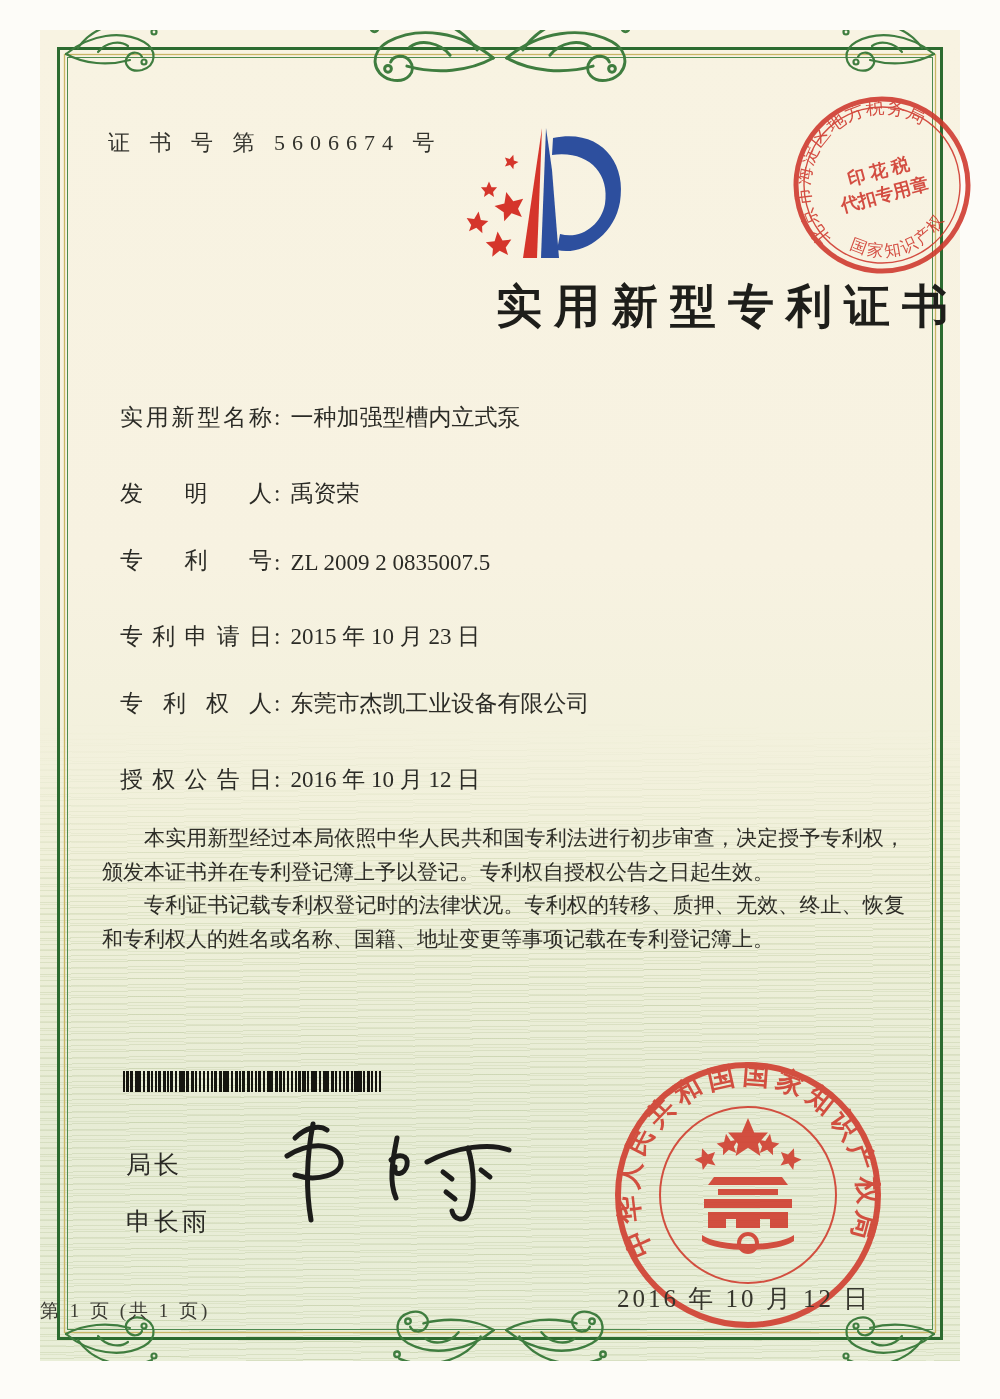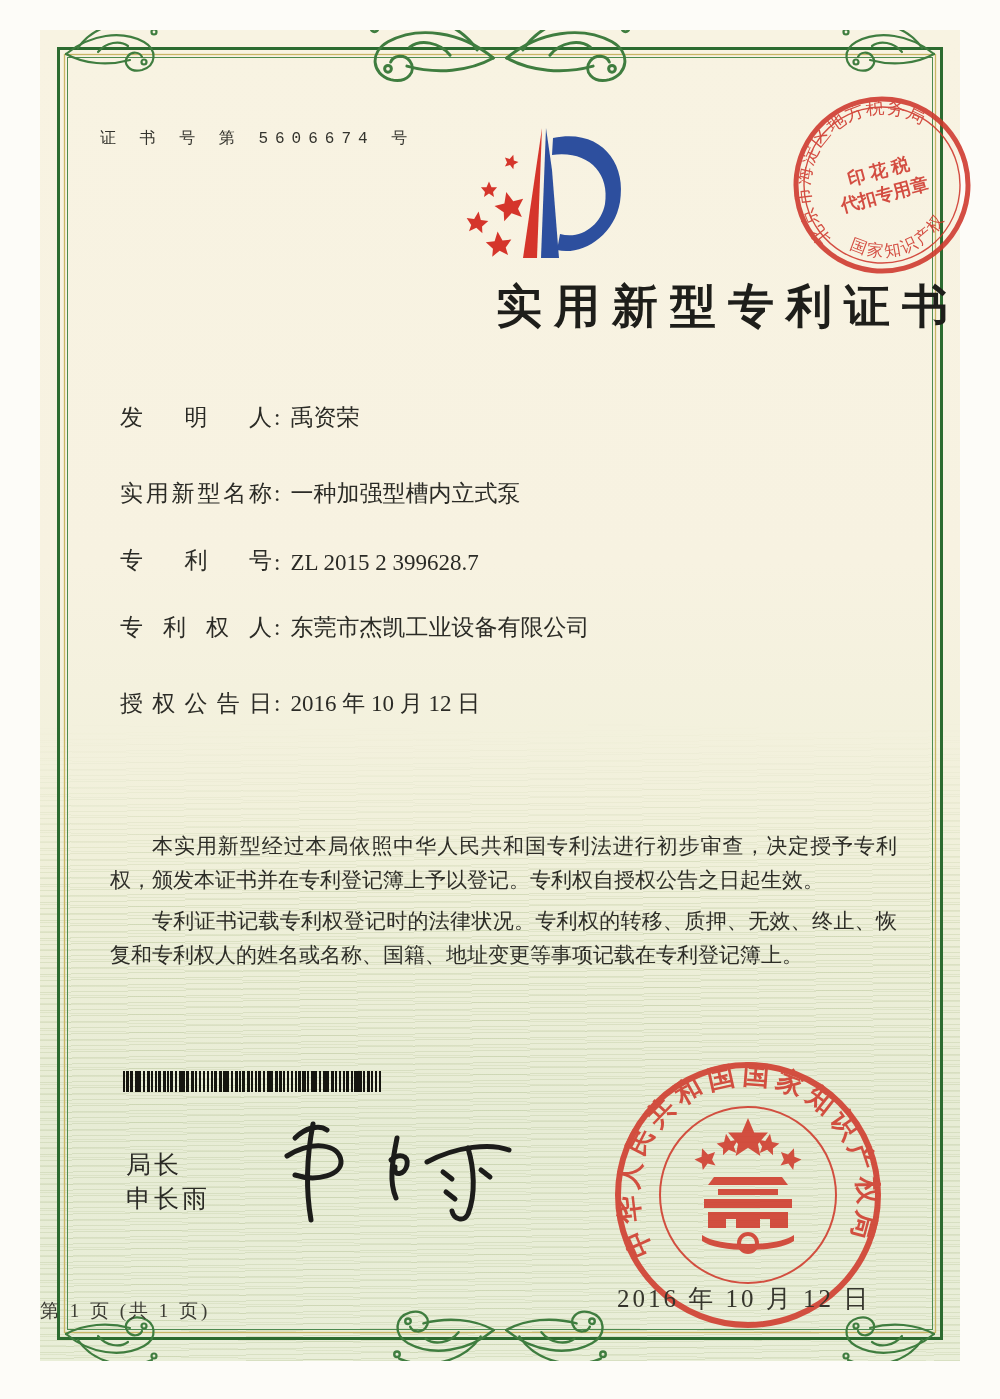--- a/index.html
+++ b/index.html
@@ -16,50 +16,50 @@
   .waves{
     position:absolute;left:0;right:0;top:52%;bottom:0;pointer-events:none;
     background-image:
       repeating-linear-gradient(179deg, rgba(150,170,110,.20) 0 1px, transparent 1px 6px),
       repeating-linear-gradient(181deg, rgba(150,170,110,.14) 0 1px, transparent 1px 9px);
     -webkit-mask-image:linear-gradient(180deg,transparent,black 30%);
     mask-image:linear-gradient(180deg,transparent,black 30%);
   }
   svg text{font-family:"Liberation Serif","DejaVu Serif",serif;}
   .certno{
-    position:absolute;left:60px;top:98px;font-size:16px;letter-spacing:7px;color:#33332d;font-family:Liberation Mono, monospace;
+    position:absolute;left:68px;top:98px;font-size:22px;letter-spacing:7px;color:#33332d;
   }
   .logo{position:absolute;left:385px;top:80px;}
   .title{
     position:absolute;left:0;right:0;top:246px;text-align:right;
     font-size:46px;font-weight:700;letter-spacing:12px;color:#1e1e1a;
   }
   .fields{position:absolute;left:80px;top:372px;font-size:23px;}
   .fieldrow{white-space:nowrap;}
   .fieldrow + .fieldrow{margin-top:45px;}
   .fieldrow.g2{margin-top:36px;}
   .flabel{
     display:inline-block;width:152px;text-align:justify;text-align-last:justify;
     vertical-align:bottom;
   }
   .fcolon{display:inline-block;margin:0 10px 0 2px;}
   .paras{
     position:absolute;left:62px;right:55px;top:792px;
     font-size:21px;line-height:33.5px;text-align:justify;color:#2d2d27;
   }
-  .paras p{margin:8px;text-indent:2em;}
+  .paras p{margin:0;text-indent:2em;}
   .barcode{
     position:absolute;left:83px;top:1041px;width:258px;height:21px;
     background-image:
       repeating-linear-gradient(90deg,#15150f 0 2px,transparent 2px 4px),
       repeating-linear-gradient(90deg,#15150f 0 1px,transparent 1px 7px),
       repeating-linear-gradient(90deg,transparent 0 3px,#15150f 3px 5px,transparent 5px 11px);
   }
   .signer{position:absolute;left:86px;top:1118px;font-size:25px;letter-spacing:3px;color:#2b2b26;}
-  .signer div + div{margin-top:1px;}
+  .signer div + div{margin-top:24px;}
   .sig{position:absolute;left:225px;top:1078px;}
   .cnipa-seal{position:absolute;left:558px;top:1015px;}
   .tax-seal{position:absolute;left:742px;top:55px;}
   .pagefoot{
     position:absolute;left:0;right:0;top:1268px;text-align:left;
     font-size:19px;letter-spacing:3px;color:#3c3c34;
   }
   .frame{position:absolute;inset:0;pointer-events:none;}
 </style>
 </head>
@@ -124,27 +124,30 @@
       <text font-size="16.5" letter-spacing="2">
         <textPath href="#taxBot" startOffset="6">国家知识产权局</textPath>
       </text>
       <text x="0" y="-8" text-anchor="middle" font-size="18" font-weight="bold">印 花 税</text>
       <text x="0" y="16" text-anchor="middle" font-size="18" font-weight="bold">代扣专用章</text>
     </g>
   </svg>
 
   <div class="fields">
     <div class="fieldrow">
+      <span class="flabel">实用新型名称</span><span class="fcolon">:</span><span>一种加强型槽内立式泵</span>
+    </div>
+    <div class="fieldrow">
       <span class="flabel">发明人</span><span class="fcolon">:</span><span>禹资荣</span>
     </div>
-    <div class="fieldrow">
-      <span class="flabel">实用新型名称</span><span class="fcolon">:</span><span>一种加强型槽内立式泵</span>
-    </div>
     <div class="fieldrow g2">
-      <span class="flabel">专利号</span><span class="fcolon">:</span><span>ZL 2015 2 399628.7</span>
+      <span class="flabel">专利号</span><span class="fcolon">:</span><span>ZL 2009 2 0835007.5</span>
+    </div>
+    <div class="fieldrow">
+      <span class="flabel">专利申请日</span><span class="fcolon">:</span><span>2015 年 10 月 23 日</span>
     </div>
     <div class="fieldrow g2">
       <span class="flabel">专利权人</span><span class="fcolon">:</span><span>东莞市杰凯工业设备有限公司</span>
     </div>
     <div class="fieldrow">
       <span class="flabel">授权公告日</span><span class="fcolon">:</span><span>2016 年 10 月 12 日</span>
     </div>
   </div>
 
   <div class="paras">

